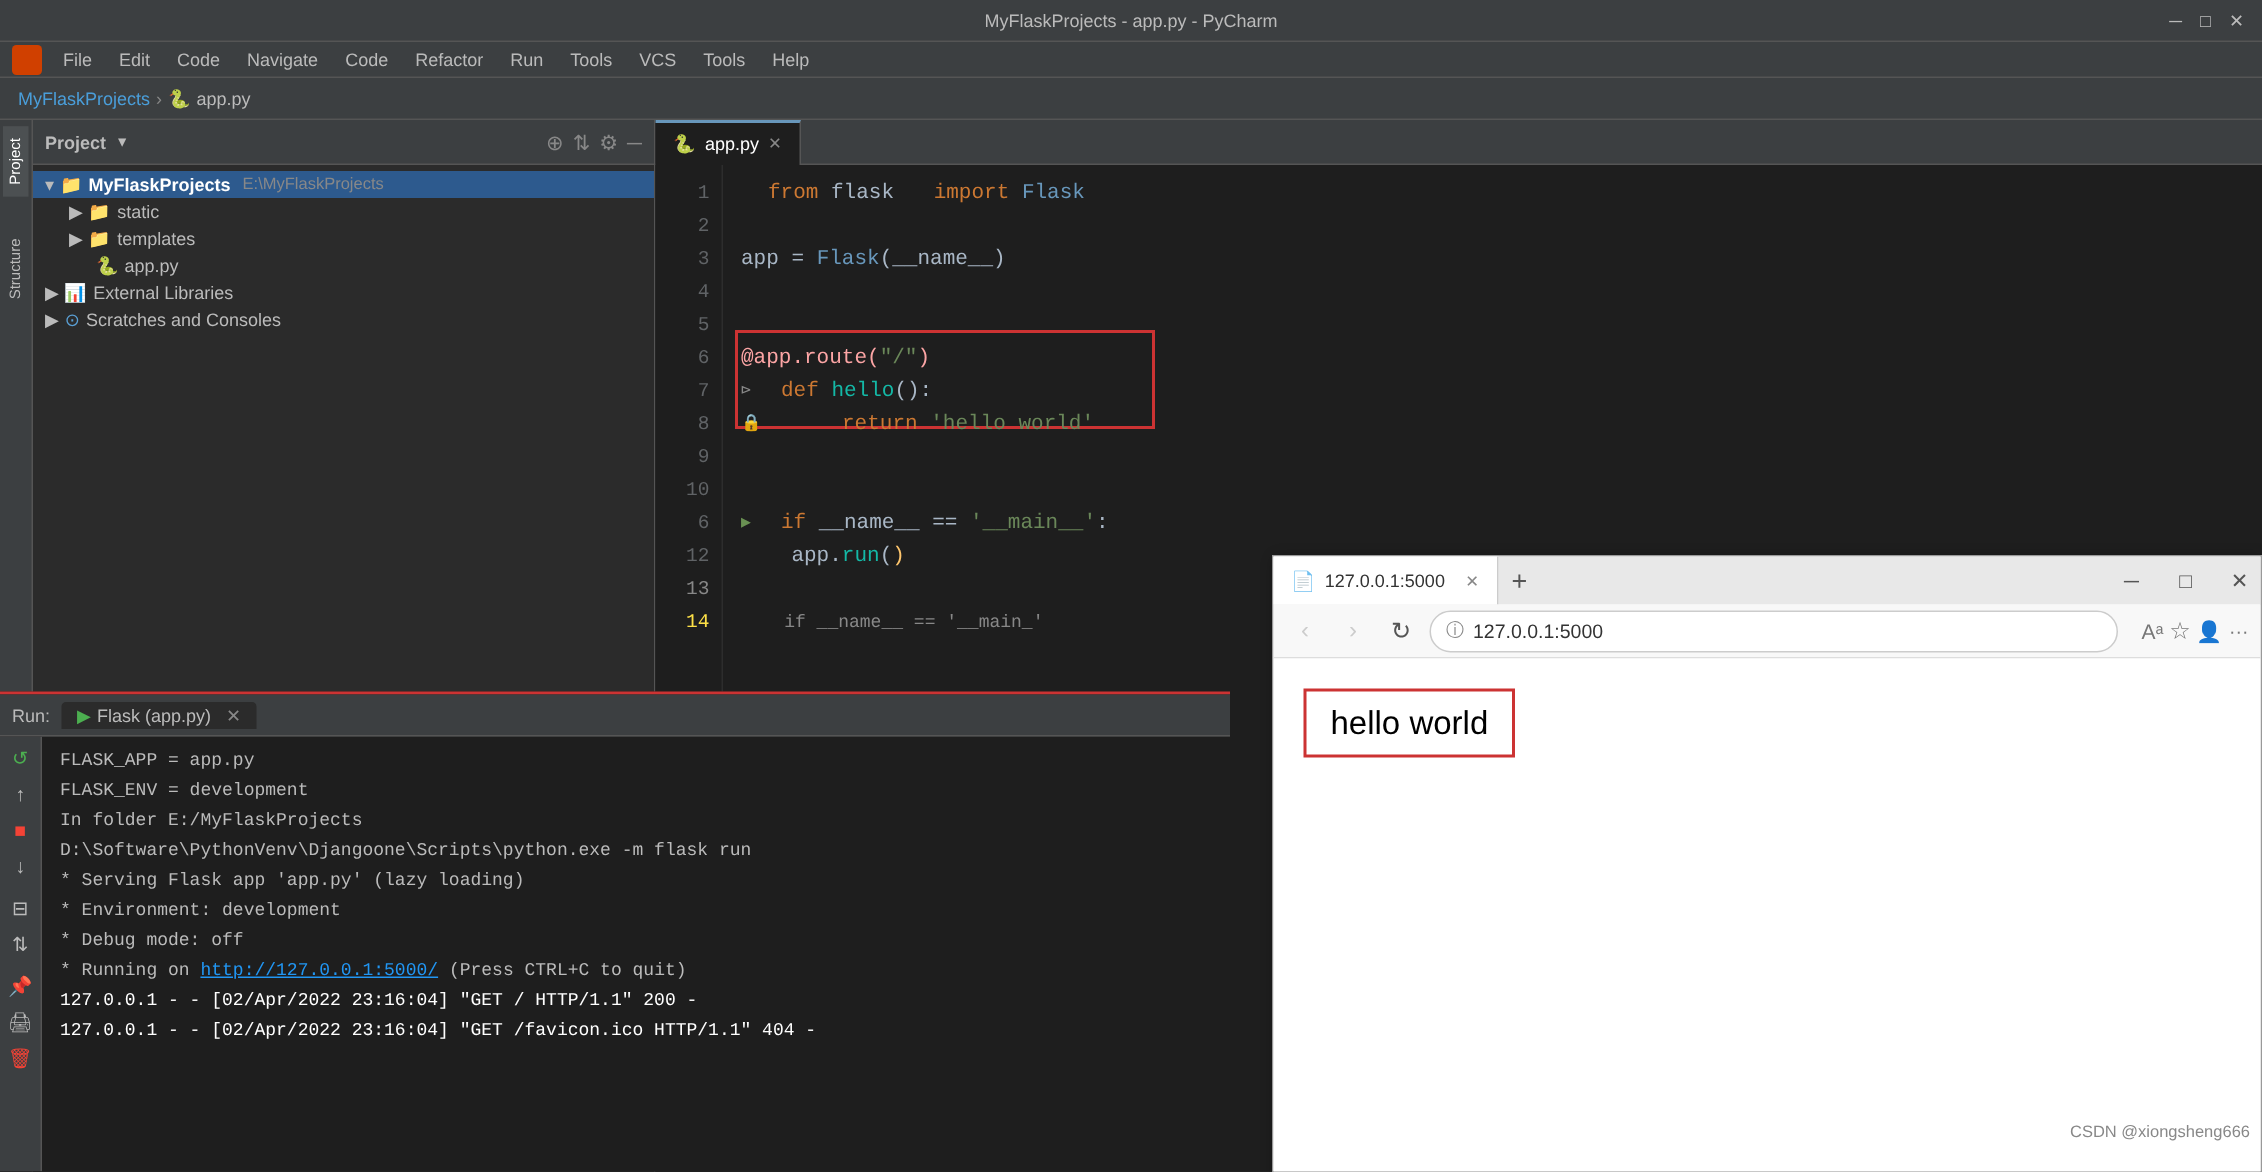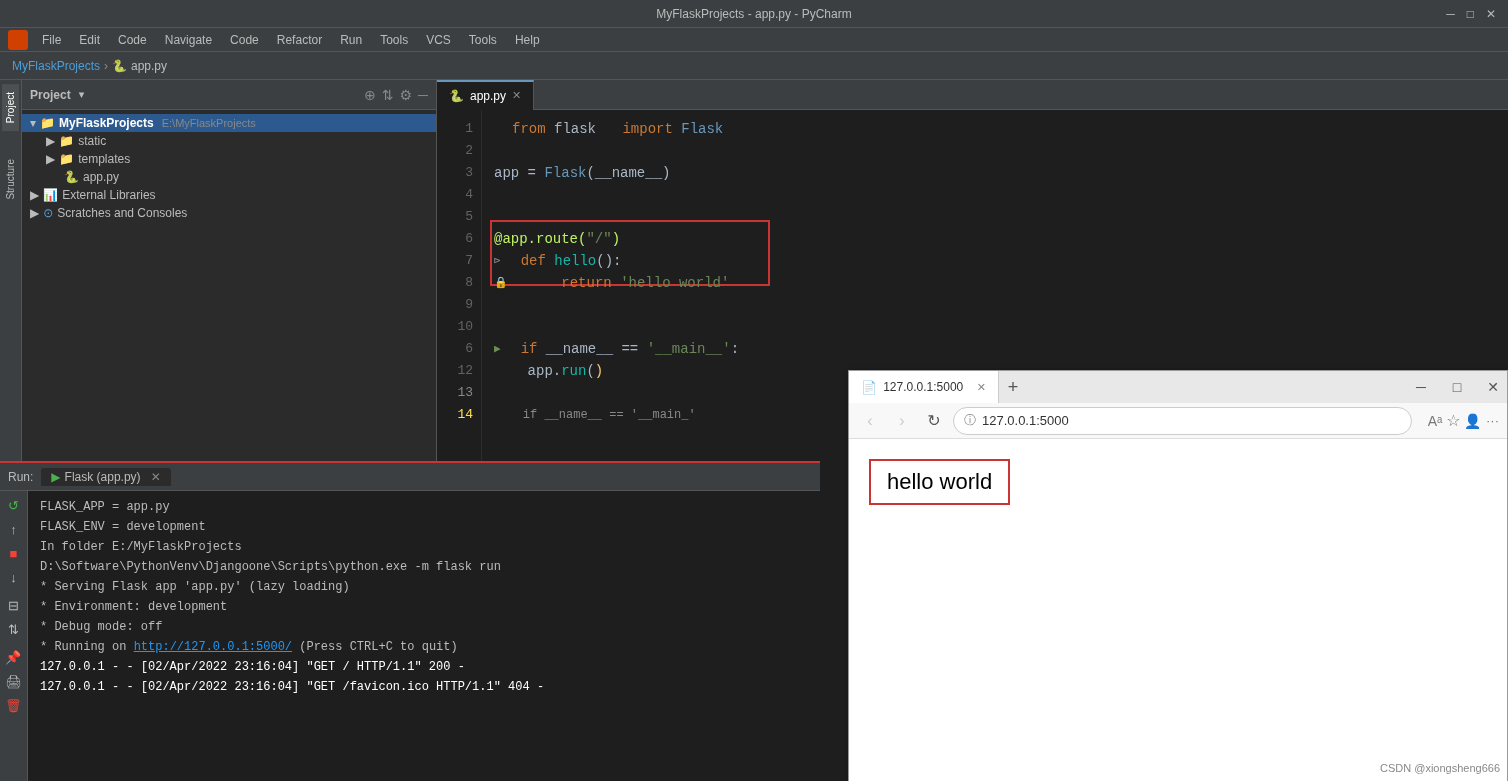--- a/index.html
+++ b/index.html
@@ -186,21 +186,21 @@
     }
     .code-line { 
       height: 22px; 
       white-space: pre; 
       display: flex;
       align-items: center;
       position: relative;
     }
     .kw-yellow { color: #cc7832; margin-left: 18px; }
     .kw-white { color: #a9b7c6; }
-    .kw-decorator { color: #bef264; }
+    .kw-decorator { color: #fca5a5; }
     .kw-func { color: #14b8a6; }
     .kw-string { color: #6a8759; }
     .kw-builtin { color: #6897bb; }
 
     
     .run-panel {
       position: absolute;
       bottom: 0;
       left: 0;
       width: 820px;
@@ -393,21 +393,21 @@
       border: 2px solid #cc3333;
       display: inline-block;
       padding: 8px 16px;
       font-size: 22px;
       color: #000;
     }
 
     
     .watermark {
       position: absolute;
-      bottom: 7px;
+      bottom: 20px;
       right: 8px;
       font-size: 11px;
       color: #888;
     }
   </style>
 </head>
 <body>
 
 <div class="title-bar">
   <span>MyFlaskProjects - app.py - PyCharm</span>

